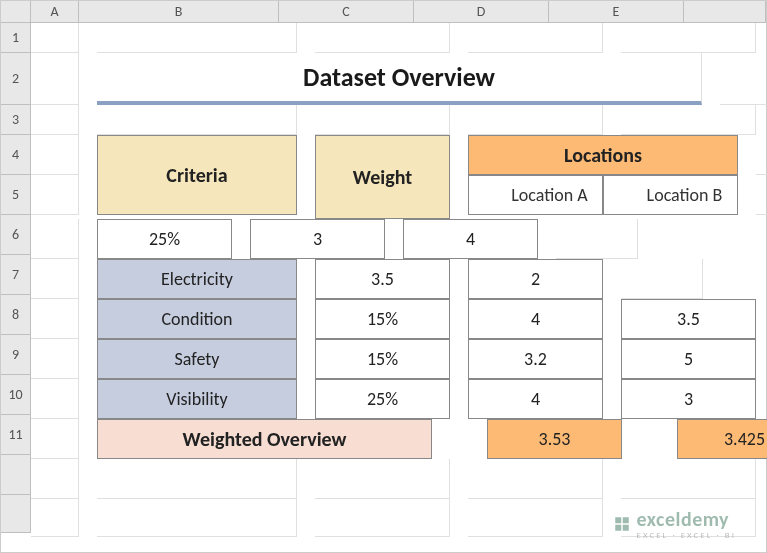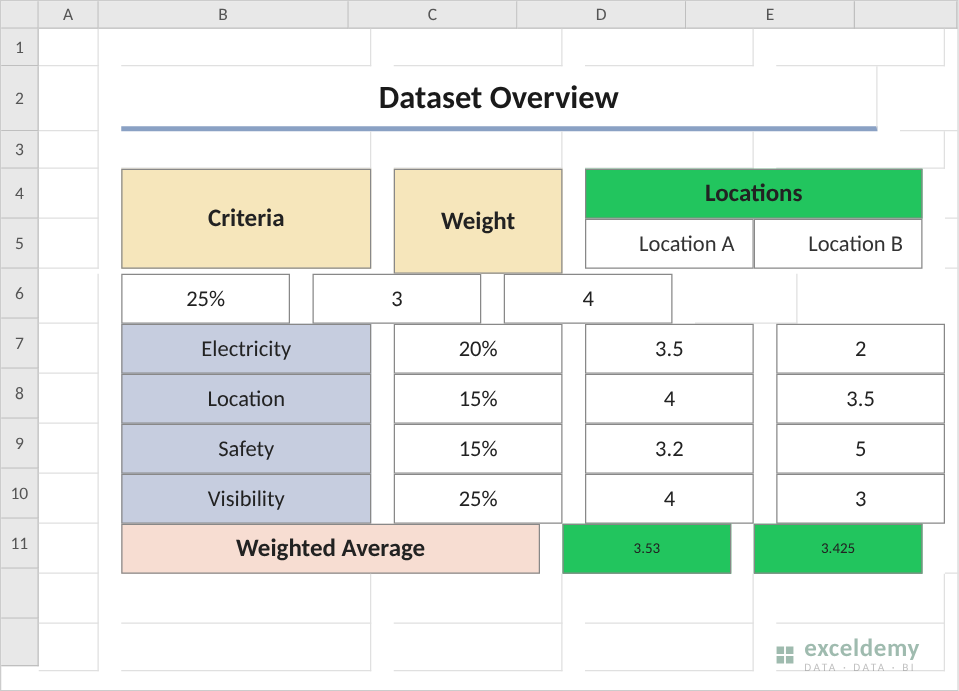--- a/index.html
+++ b/index.html
@@ -102,21 +102,21 @@
     border-bottom: 4px solid #8aa1c4 !important;
   }
 
   .thdr-bc {
     background: #f6e6bb;
     font-weight: bold;
     font-size: 20px;
     border: 1px solid #888 !important;
   }
   .thdr-loc {
-    background: #22c55e;
+    background: #fdba74;
     font-weight: bold;
     font-size: 20px;
     border: 1px solid #888 !important;
   }
   .subhdr {
     background: #fff;
     font-size: 18px;
     color: #333;
     border: 1px solid #888 !important;
     padding-left: 28px;
@@ -131,23 +131,24 @@
     font-size: 18px;
     border: 1px solid #888 !important;
   }
   .wavg-label {
     background: #f7ddd2;
     font-weight: bold;
     font-size: 20px;
     border: 1px solid #888 !important;
   }
   .wavg-val {
-    background: #22c55e;
-    font-size: 12px;
-    border: 1px solid #888 !important;
+    background: #fdba74;
+    font-size: 18px;
+    border: 1px solid #888 !important;
+    margin-left: 37px;
   }
 
   .watermark {
     position: absolute;
     right: 30px;
     bottom: 12px;
     display: flex;
     align-items: center;
     gap: 6px;
     opacity: 0.45;
@@ -250,28 +251,27 @@
     <div class="gridrow">
       <div class="cell cA r6"></div>
       <div class="cell datacell cC r6">25%</div>
       <div class="cell datacell cD r6">3</div>
       <div class="cell datacell cE r6">4</div>
       <div class="cell cF r6"></div>
     </div>
     <div class="gridrow">
       <div class="cell cA r7"></div>
       <div class="cell critcell cB r7">Electricity</div>
-      <div class="cell datacell cC r7">20%</div>
       <div class="cell datacell cD r7">3.5</div>
       <div class="cell datacell cE r7">2</div>
       <div class="cell cF r7"></div>
     </div>
     <div class="gridrow">
       <div class="cell cA r8"></div>
-      <div class="cell critcell cB r8">Location</div>
+      <div class="cell critcell cB r8">Condition</div>
       <div class="cell datacell cC r8">15%</div>
       <div class="cell datacell cD r8">4</div>
       <div class="cell datacell cE r8">3.5</div>
       <div class="cell cF r8"></div>
     </div>
     <div class="gridrow">
       <div class="cell cA r9"></div>
       <div class="cell critcell cB r9">Safety</div>
       <div class="cell datacell cC r9">15%</div>
       <div class="cell datacell cD r9">3.2</div>
@@ -282,21 +282,21 @@
       <div class="cell cA r10"></div>
       <div class="cell critcell cB r10">Visibility</div>
       <div class="cell datacell cC r10">25%</div>
       <div class="cell datacell cD r10">4</div>
       <div class="cell datacell cE r10">3</div>
       <div class="cell cF r10"></div>
     </div>
 
     <div class="gridrow">
       <div class="cell cA r11"></div>
-      <div class="cell wavg-label r11" style="width:335px;">Weighted Average</div>
+      <div class="cell wavg-label r11" style="width:335px;">Weighted Overview</div>
       <div class="cell wavg-val cD r11">3.53</div>
       <div class="cell wavg-val cE r11">3.425</div>
       <div class="cell cF r11"></div>
     </div>
 
     <div class="gridrow">
       <div class="cell cA r12"></div>
       <div class="cell cB r12"></div>
       <div class="cell cC r12"></div>
       <div class="cell cD r12"></div>
@@ -316,16 +316,16 @@
   <div class="cell cA r5" style="position:absolute;top:174px;left:30px;"></div>
 
   <div class="watermark">
     <span class="logo">
       <svg viewBox="0 0 24 24" fill="#2d6a4f">
           <path d="M3 3h8v8H3zM13 3h8v8h-8zM3 13h8v8H3zM13 13h8v8h-8z"></path>
         </svg>
     </span>
     <span>
       <span class="brand">exceldemy</span>
-      <span class="tag">DATA · DATA · BI</span>
+      <span class="tag">EXCEL · EXCEL · BI</span>
     </span>
   </div>
 </div>
 
 </body></html>

